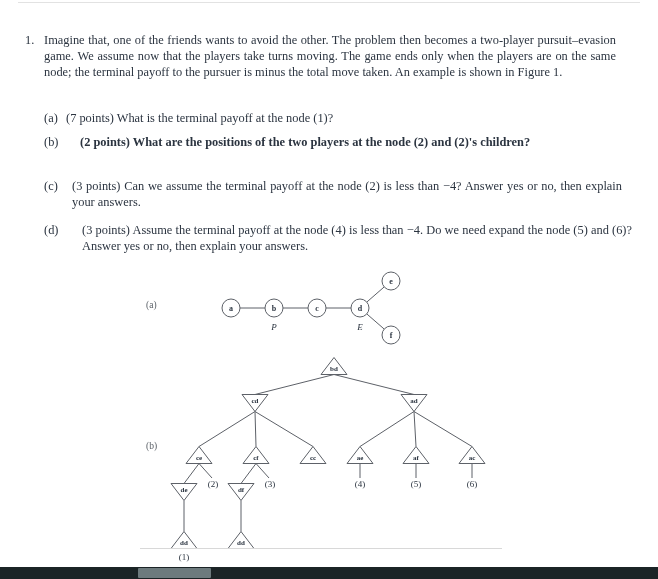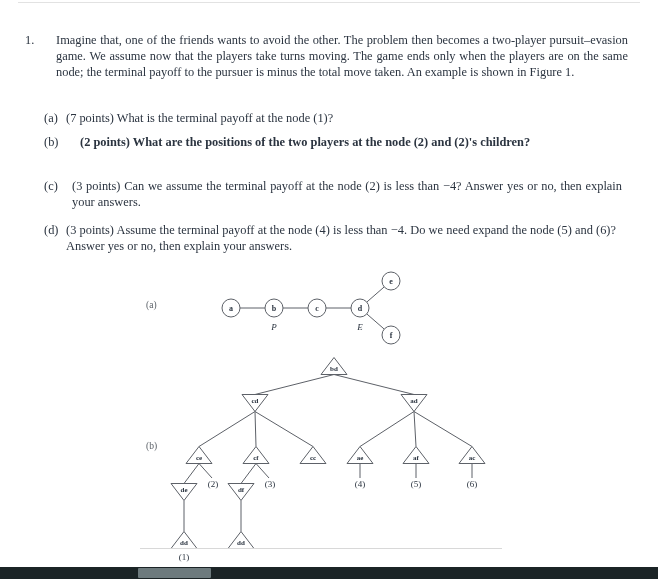--- a/index.html
+++ b/index.html
@@ -72,33 +72,33 @@
   }
   .q-body {
     position: absolute;
     font-size: 12.4px;
     line-height: 16.2px;
     text-align: justify;
     color: #2b3440;
   }
 
   #q1-marker { left: 25px; top: 32px; }
-  #q1-body   { left: 56px; top: 32px; width: 572px; }
+  #q1-body   { left: 44px; top: 32px; width: 572px; }
 
   #qa-marker { left: 44px; top: 110px; }
   #qa-body   { left: 66px; top: 110px; width: 550px; }
 
   #qb-marker { left: 44px; top: 134px; }
   #qb-body   { left: 80px; top: 134px; width: 550px; font-weight: bold; }
 
   #qc-marker { left: 44px; top: 178px; }
   #qc-body   { left: 72px; top: 178px; width: 550px; }
 
   #qd-marker { left: 44px; top: 222px; }
-  #qd-body   { left: 66px; top: 222px; width: 550px; }
+  #qd-body   { left: 82px; top: 222px; width: 550px; }
 
   .panel-label {
     position: absolute;
     font-size: 9.5px;
     color: #595f66;
   }
   #panel-label-a { left: 146px; top: 300px; }
   #panel-label-b { left: 146px; top: 441px; }
 
   svg { display: block; overflow: visible; }

